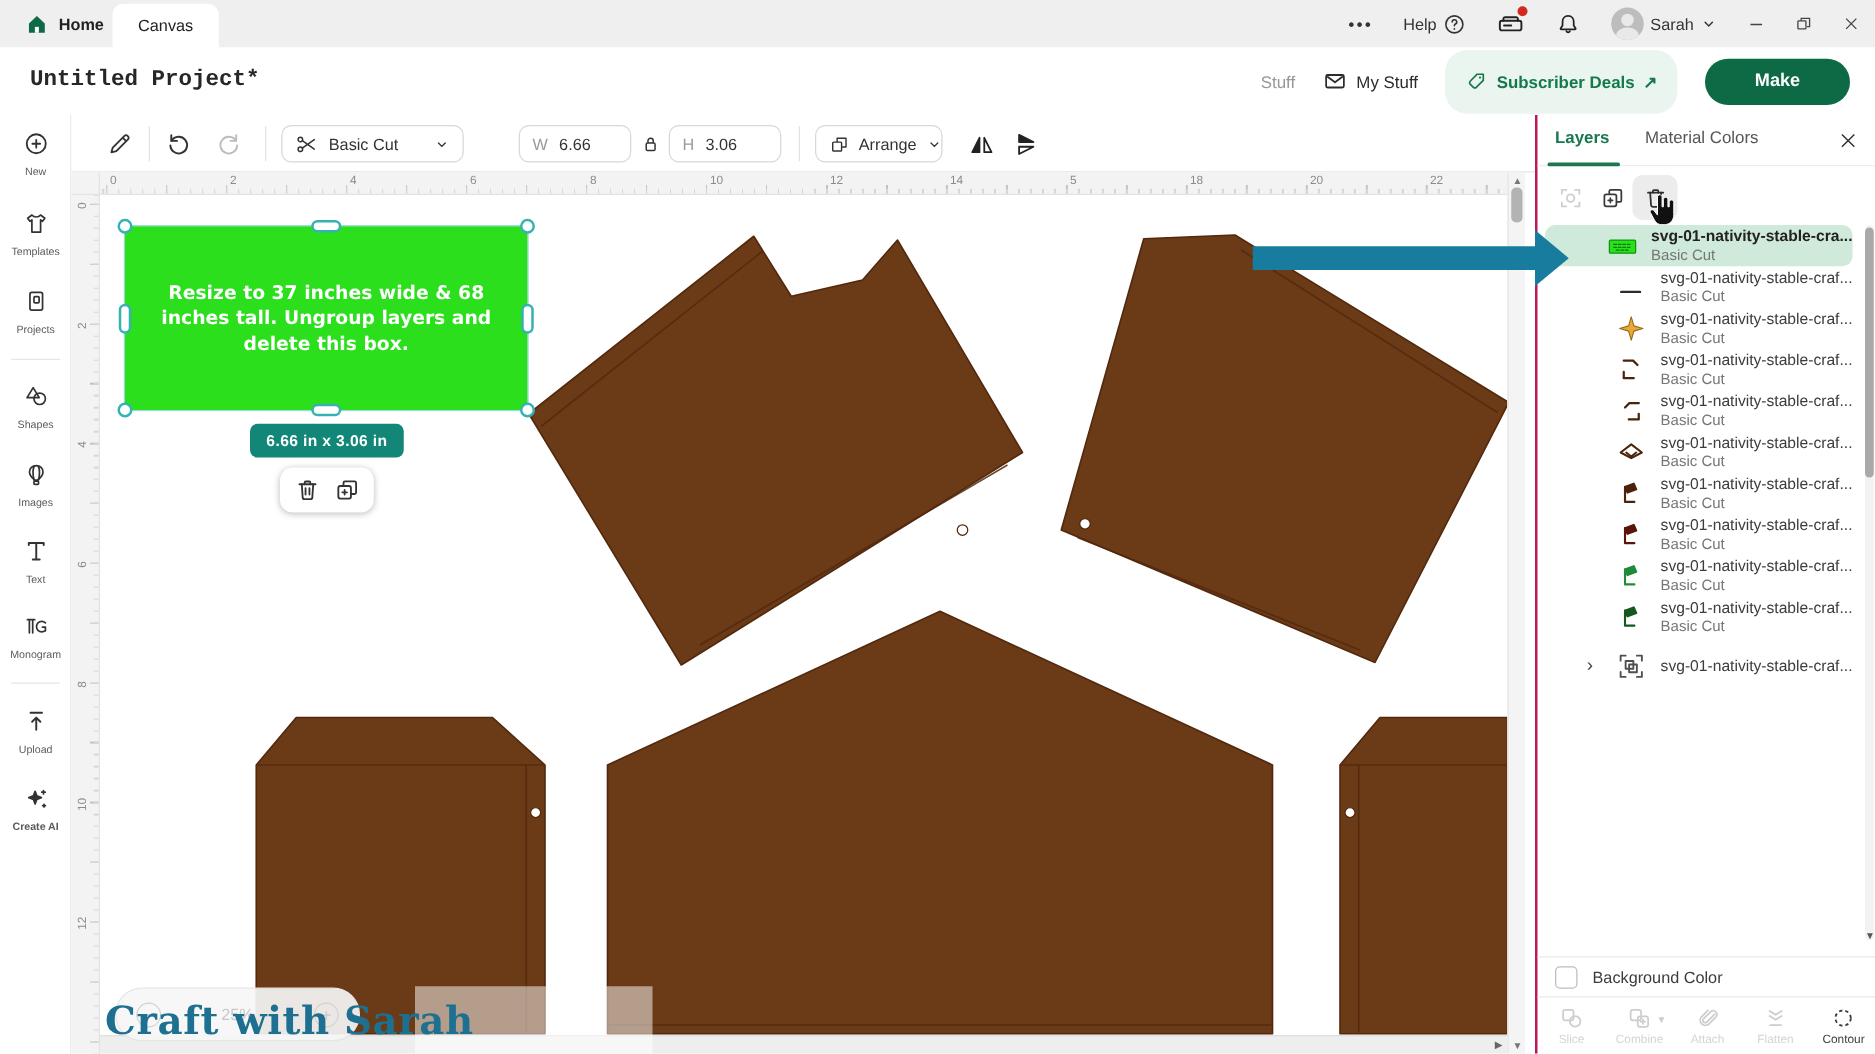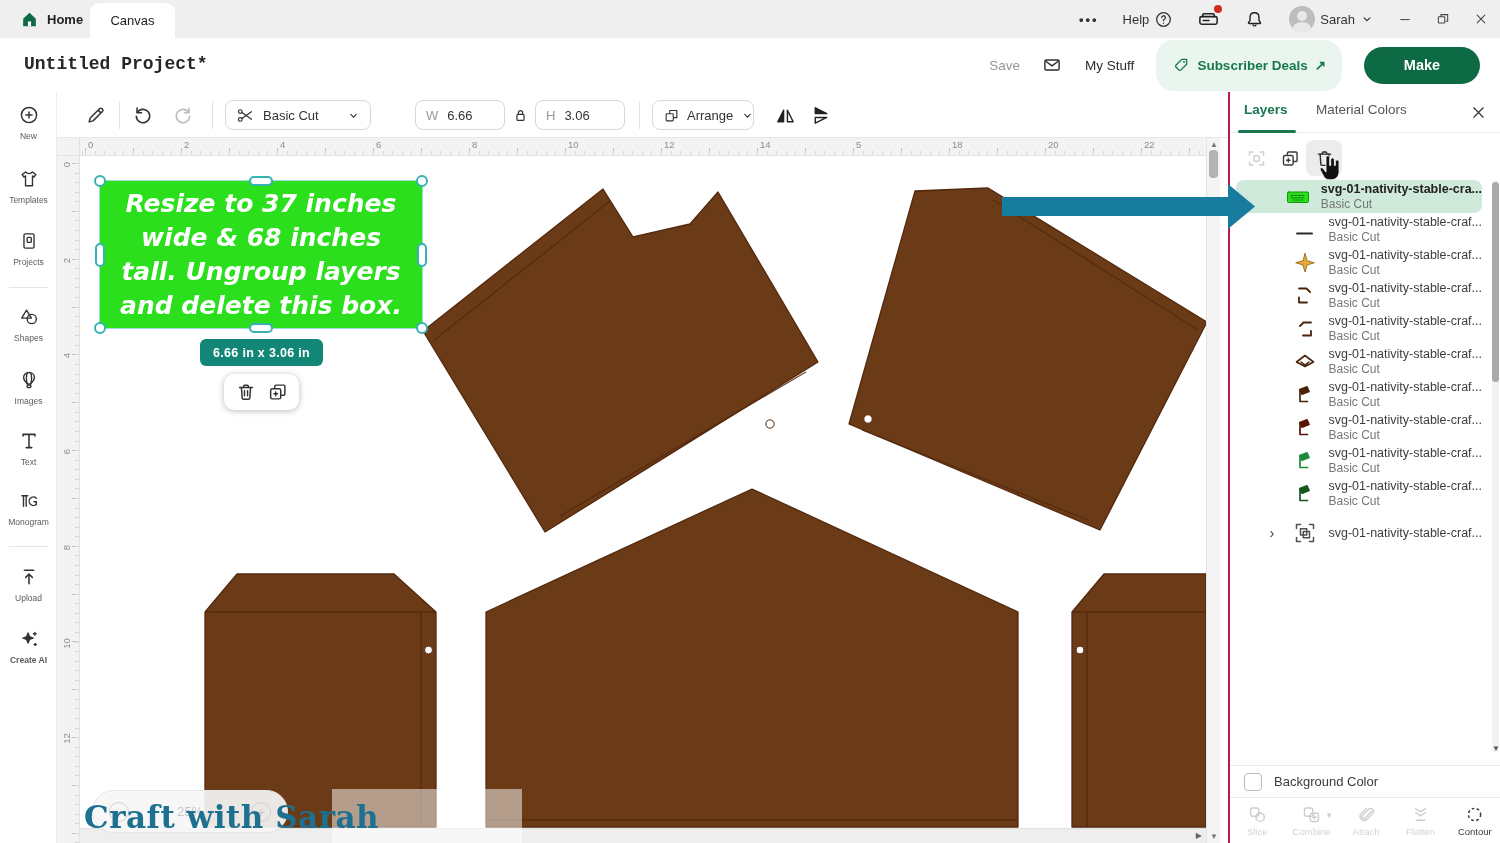--- a/index.html
+++ b/index.html
@@ -20,21 +20,21 @@
   .avatar { width:26px; height:26px; border-radius:50%; background:#bdbdbd; position:relative; overflow:hidden; }
   .avatar::before { content:""; position:absolute; left:8px; top:5px; width:10px; height:10px; border-radius:50%; background:#e9e9e9; }
   .avatar::after  { content:""; position:absolute; left:4px; top:16px; width:18px; height:12px; border-radius:50% 50% 0 0; background:#e9e9e9; }
   .reddot { position:absolute; right:-2px; top:-3px; width:8px; height:8px; border-radius:50%; background:#d22a1e; }
 
   
   .header { position:absolute; left:0; top:38px; width:1500px; height:54px; background:#fff; }
   .proj-title { position:absolute; left:24px; top:16px; font-size:18px; font-weight:600; color:#272727;font-family:Liberation Mono, monospace; }
   .hdr-right { position:absolute; right:20px; top:0; height:54px; display:flex; align-items:center; gap:22px; }
   .save { color:#979797; font-size:13.5px; cursor:pointer; }
-  .mystuff { display:flex; align-items:center; gap:23px; color:#2c2c2c; font-size:13.5px; cursor:pointer; }
+  .mystuff { display:flex; align-items:center; gap:7px; color:#2c2c2c; font-size:13.5px; cursor:pointer; }
   .deals { display:flex; align-items:center; gap:7px; background:#e9f5ee; color:#15794b;
     font-size:13.5px; font-weight:bold; border-radius:18px; height:51px; padding:0 16px; cursor:pointer; }
   .make-btn { width:116px; height:37px; border-radius:19px; background:#0d6a45; color:#fff;
     display:flex; align-items:center; justify-content:center; font-size:14.5px; font-weight:bold; cursor:pointer; }
 
   
   .toolbar { position:absolute; left:57px; top:92px; width:1171px; height:46px; background:#fff; border-bottom:1px solid #e6e6e6; }
   .tb-sep { position:absolute; top:9px; width:1px; height:28px; background:#e2e2e2; }
   .tool-ic { position:absolute; top:7px; width:32px; height:32px; display:flex; align-items:center; justify-content:center; border-radius:6px; cursor:pointer; color:#333; }
   .tool-ic.disabled { color:#bdbdbd; cursor:default; }
@@ -64,22 +64,22 @@
       repeating-linear-gradient(to bottom, #d6d6d6 0 1px, transparent 1px 9.57px),
       repeating-linear-gradient(to bottom, #c2c2c2 0 1px, transparent 1px 47.85px);
     background-size:4px 100%,7px 100%; background-position:right 0 top 7px, right 0 top 7px; background-repeat:repeat-y; }
   .ruler-v span { position:absolute; left:1px; width:16px; text-align:center; font-size:9.5px; color:#8c8c8c; transform:rotate(-90deg); }
   .canvas { position:absolute; left:80px; top:156px; width:1126px; height:672px; background:#fff; overflow:hidden; }
   .shapes-svg { position:absolute; left:0; top:0; }
 
   
   .note-box { position:absolute; left:100px; top:181px; width:322px; height:147px; outline:1px solid rgba(80,190,190,.55);
     display:flex; align-items:center; justify-content:center; text-align:center; }
-  .note-box .txt { width:300px; color:#fff; font-weight:bold; font-size:25px; line-height:1.36;
-    font-family:"DejaVu Sans", sans-serif;font-style:italic; }
+  .note-box .txt { width:300px; color:#fff; font-weight:bold; font-size:15px; line-height:1.36;
+    font-family:"DejaVu Sans", sans-serif; }
   .handle-c { position:absolute; width:12px; height:12px; border-radius:50%; background:#fff; border:2.5px solid #35b2b2; }
   .handle-p { position:absolute; background:#fff; border:2.5px solid #35b2b2; border-radius:8px; }
   .size-badge { position:absolute; left:200px; top:339px; width:123px; height:27px; background:#128677; border-radius:6px;
     color:#fff; font-size:12.5px; font-weight:bold; display:flex; align-items:center; justify-content:center; letter-spacing:.3px; }
   .obj-actions { position:absolute; left:224px; top:374px; width:75px; height:36px; background:#fff; border-radius:10px;
     box-shadow:0 1px 6px rgba(0,0,0,.28); display:flex; align-items:center; justify-content:center; gap:10px; }
   .obj-actions .ic { width:22px; height:22px; color:#333; cursor:pointer; }
 
   
   .vscroll { position:absolute; left:1206px; top:138px; width:14px; height:705px; background:#f4f4f4; border-left:1px solid #e4e4e4; }
@@ -214,21 +214,21 @@
         <svg width="14" height="14" viewBox="0 0 24 24" stroke="#444" stroke-width="1.8">
             <path d="M5 5 L19 19 M19 5 L5 19"></path>
           </svg>
       </div>
     </div>
   </div>
 
   <div class="header">
     <div class="proj-title">Untitled Project*</div>
     <div class="hdr-right">
-      <span class="save">Save</span>
+      <span class="save">Stuff</span>
       <span class="mystuff">
         <span>
           <svg width="20" height="20" viewBox="0 0 24 24" fill="none" stroke="#2c2c2c" stroke-width="1.7" stroke-linejoin="round">
               <rect x="3.5" y="6" width="17" height="12" rx="1.5"></rect>
               <path d="M4.5 7.5 L12 13 L19.5 7.5"></path>
             </svg>
         </span>
         <span>My Stuff</span>
       </span>
       <span class="deals">

